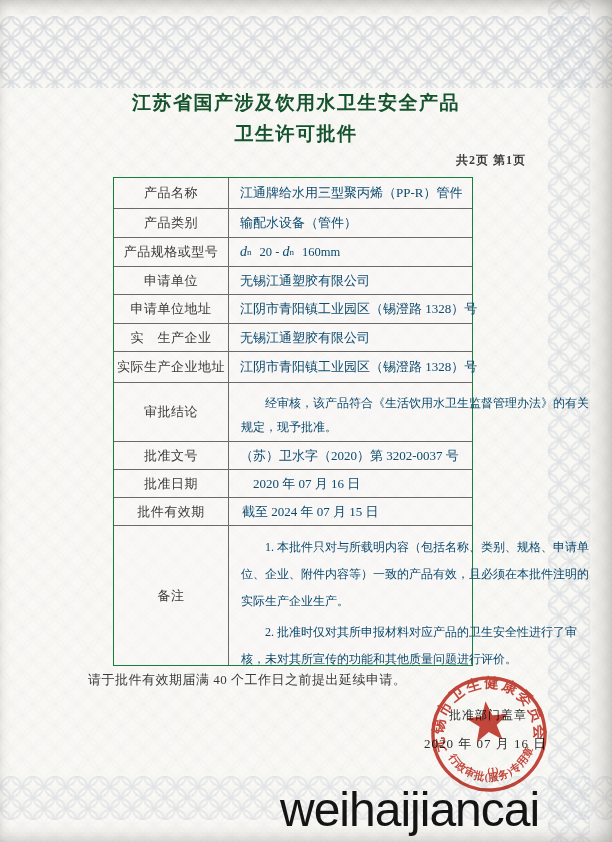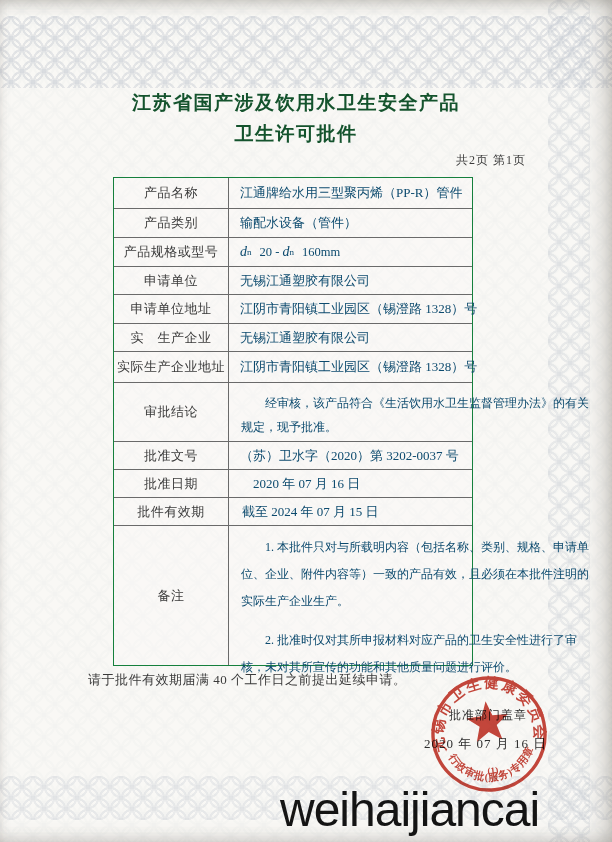--- a/index.html
+++ b/index.html
@@ -15,35 +15,35 @@
       radial-gradient(circle, rgba(255,255,255,0) 56%, rgba(178,185,197,.55) 59%, rgba(178,185,197,.55) 70%, rgba(255,255,255,0) 74%),
       radial-gradient(circle, rgba(255,255,255,0) 56%, rgba(178,185,197,.55) 59%, rgba(178,185,197,.55) 70%, rgba(255,255,255,0) 74%);
     background-size:22px 22px,22px 22px;background-position:0 0,11px 11px;}
   .pat-full{inset:0;opacity:.10;}
   .pat-top{left:0;right:0;top:16px;height:72px;opacity:.55;}
   .pat-right{top:0;bottom:0;right:22px;width:42px;opacity:.40;}
   .pat-bottom{left:0;right:0;bottom:22px;height:44px;opacity:.38;}
   .title{position:absolute;top:87px;left:0;width:592px;z-index:2;text-align:center;
     font-weight:bold;color:#14532d;font-size:19px;letter-spacing:1.5px;line-height:31px;}
   .page-count{position:absolute;top:152px;left:0;width:526px;z-index:2;text-align:right;
-    font-size:12px;color:#3c3c3c;letter-spacing:1px;}
+    font-size:12px;color:#3c3c3c;letter-spacing:1px;font-weight:bold;}
   .doc-table{position:absolute;left:113px;top:177px;width:360px;z-index:2;
     border:1px solid #15803d;box-sizing:border-box;background:rgba(251,250,248,.35);}
   .row{display:flex;border-bottom:1px solid #6a6a6a;box-sizing:border-box;}
   .row:last-child{border-bottom:none;}
   .lbl{flex:0 0 115px;width:115px;border-right:1px solid #6a6a6a;box-sizing:border-box;
     display:flex;align-items:center;justify-content:center;
     font-size:13px;letter-spacing:.5px;color:#3a3a3a;white-space:nowrap;}
   .val{flex:1;display:flex;align-items:center;padding-left:11px;font-size:13px;color:#0c4a6e;white-space:nowrap;}
   .val.block{display:block;padding:8px 8px 0 12px;font-size:12px;}
   .line{display:block;white-space:nowrap;}
   .conc .line{line-height:24px;}
   .conc .indent,.rem .indent{text-indent:2em;}
   .rem .line{line-height:27px;}
-  .rem .gap{margin-top:12px;}
+  .rem .gap{margin-top:4px;}
   .spec i{font-size:14px;font-style:italic;}
   .spec sub{font-size:9px;}
   .spec span{font-size:12.5px;white-space:pre;padding-left:8px;}
   .note{position:absolute;left:88px;top:671px;z-index:2;font-size:13px;letter-spacing:.5px;color:#3a3a3a;}
   .stamp-caption{position:absolute;left:449px;top:707px;z-index:3;font-size:12px;letter-spacing:1px;color:#2e2e2e;}
   .stamp-date{position:absolute;left:424px;top:735px;z-index:3;font-size:13px;letter-spacing:1px;color:#2e2e2e;}
   .stamp{position:absolute;left:412px;top:657px;width:154px;height:154px;z-index:5;
     transform:rotate(-6deg);opacity:.92;mix-blend-mode:multiply;}
   .watermark{position:absolute;left:280px;top:782px;z-index:10;
     font-family:"Liberation Sans","DejaVu Sans",sans-serif;font-size:48px;

